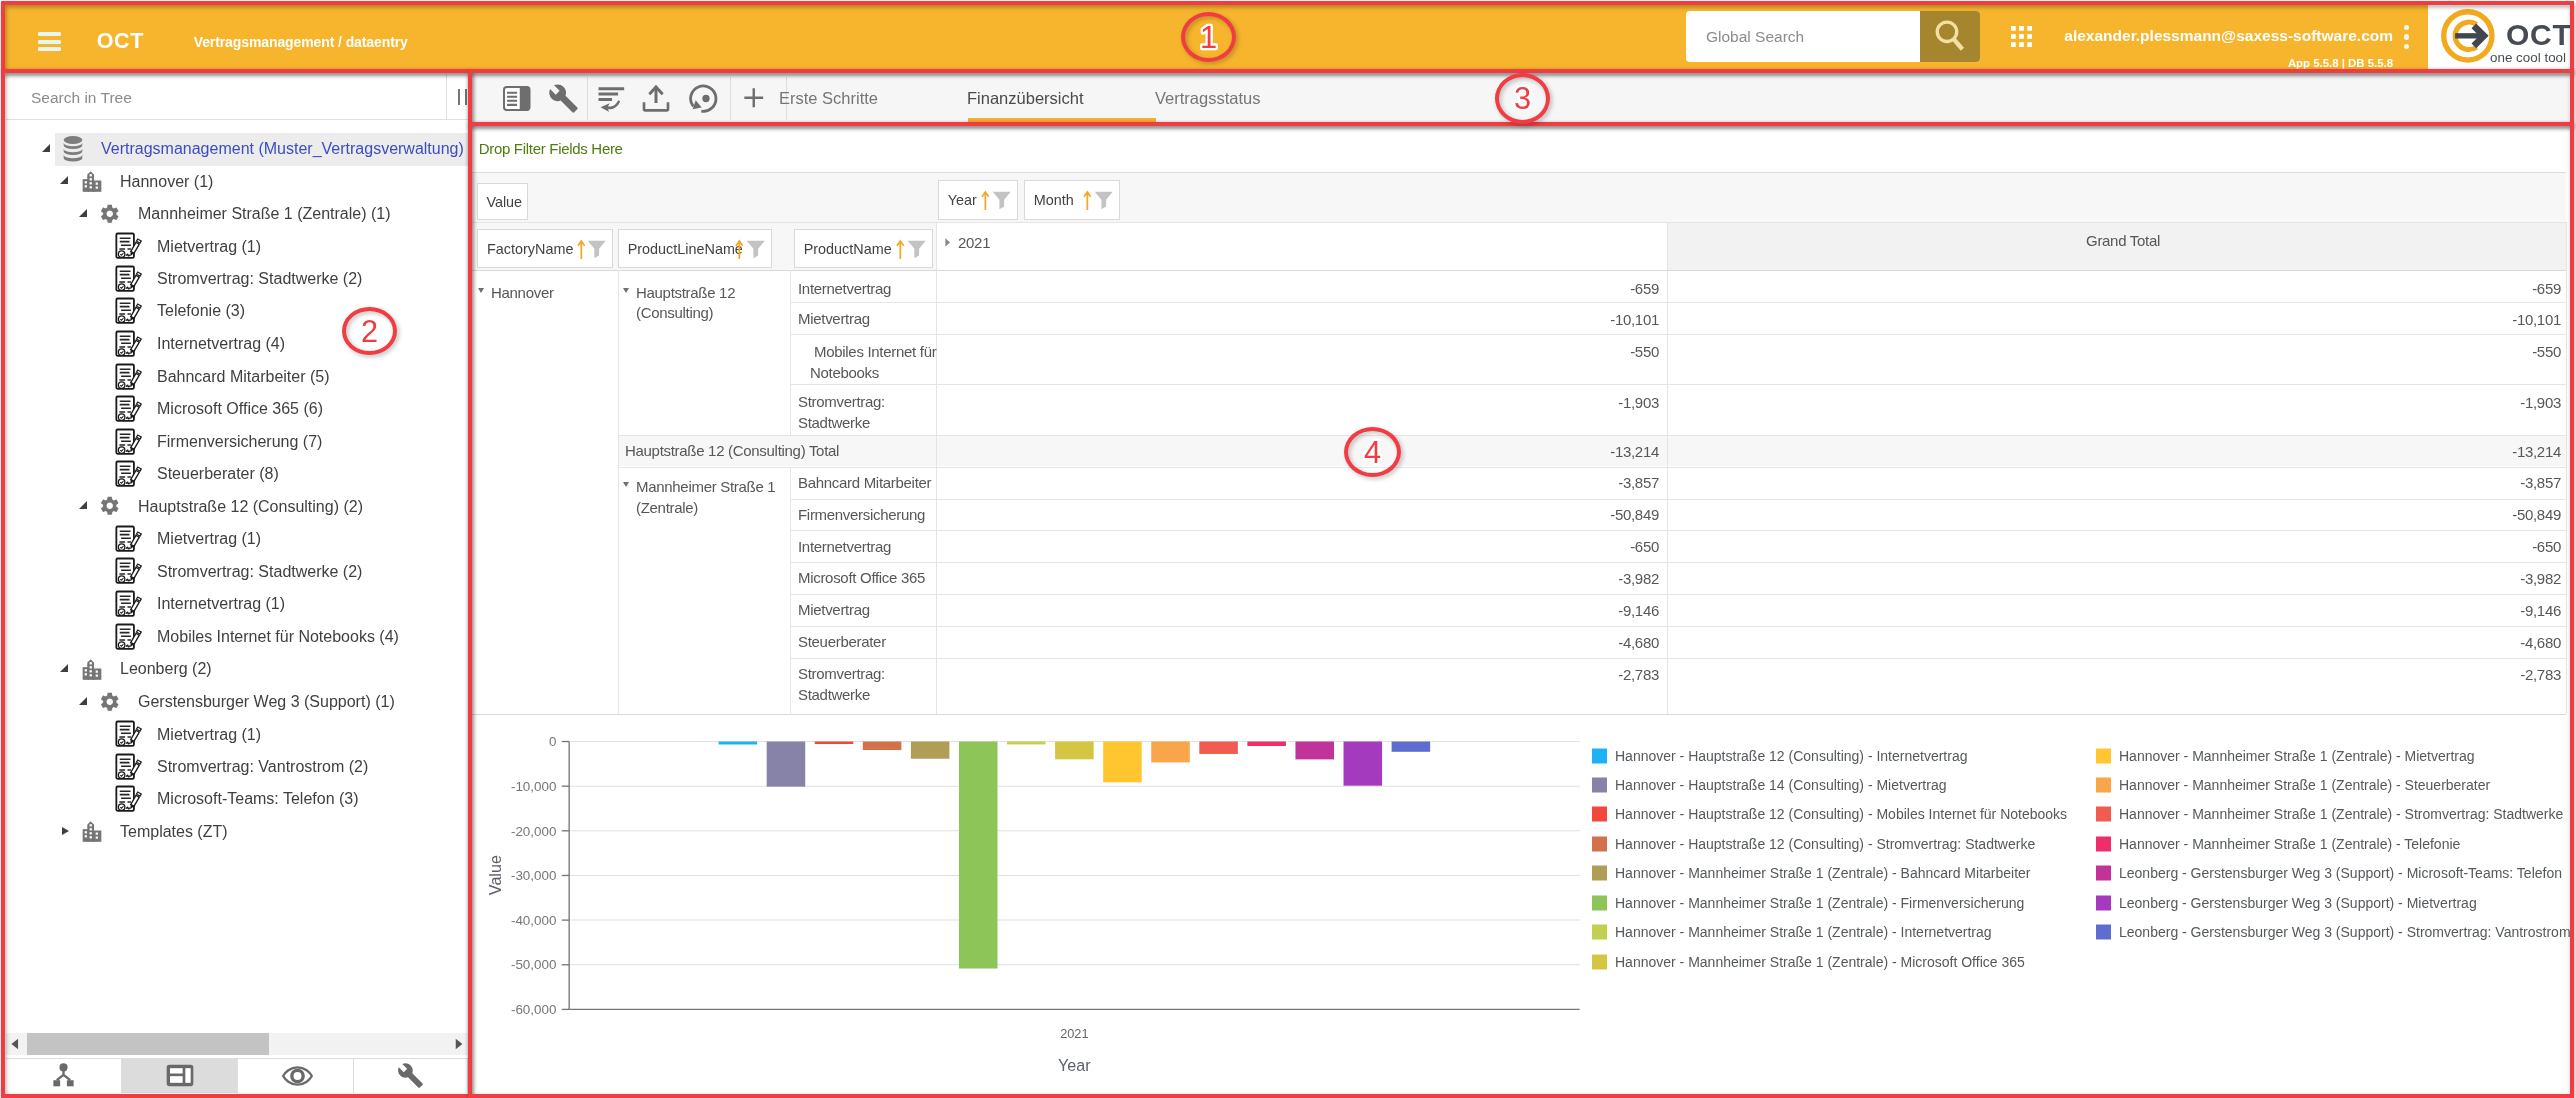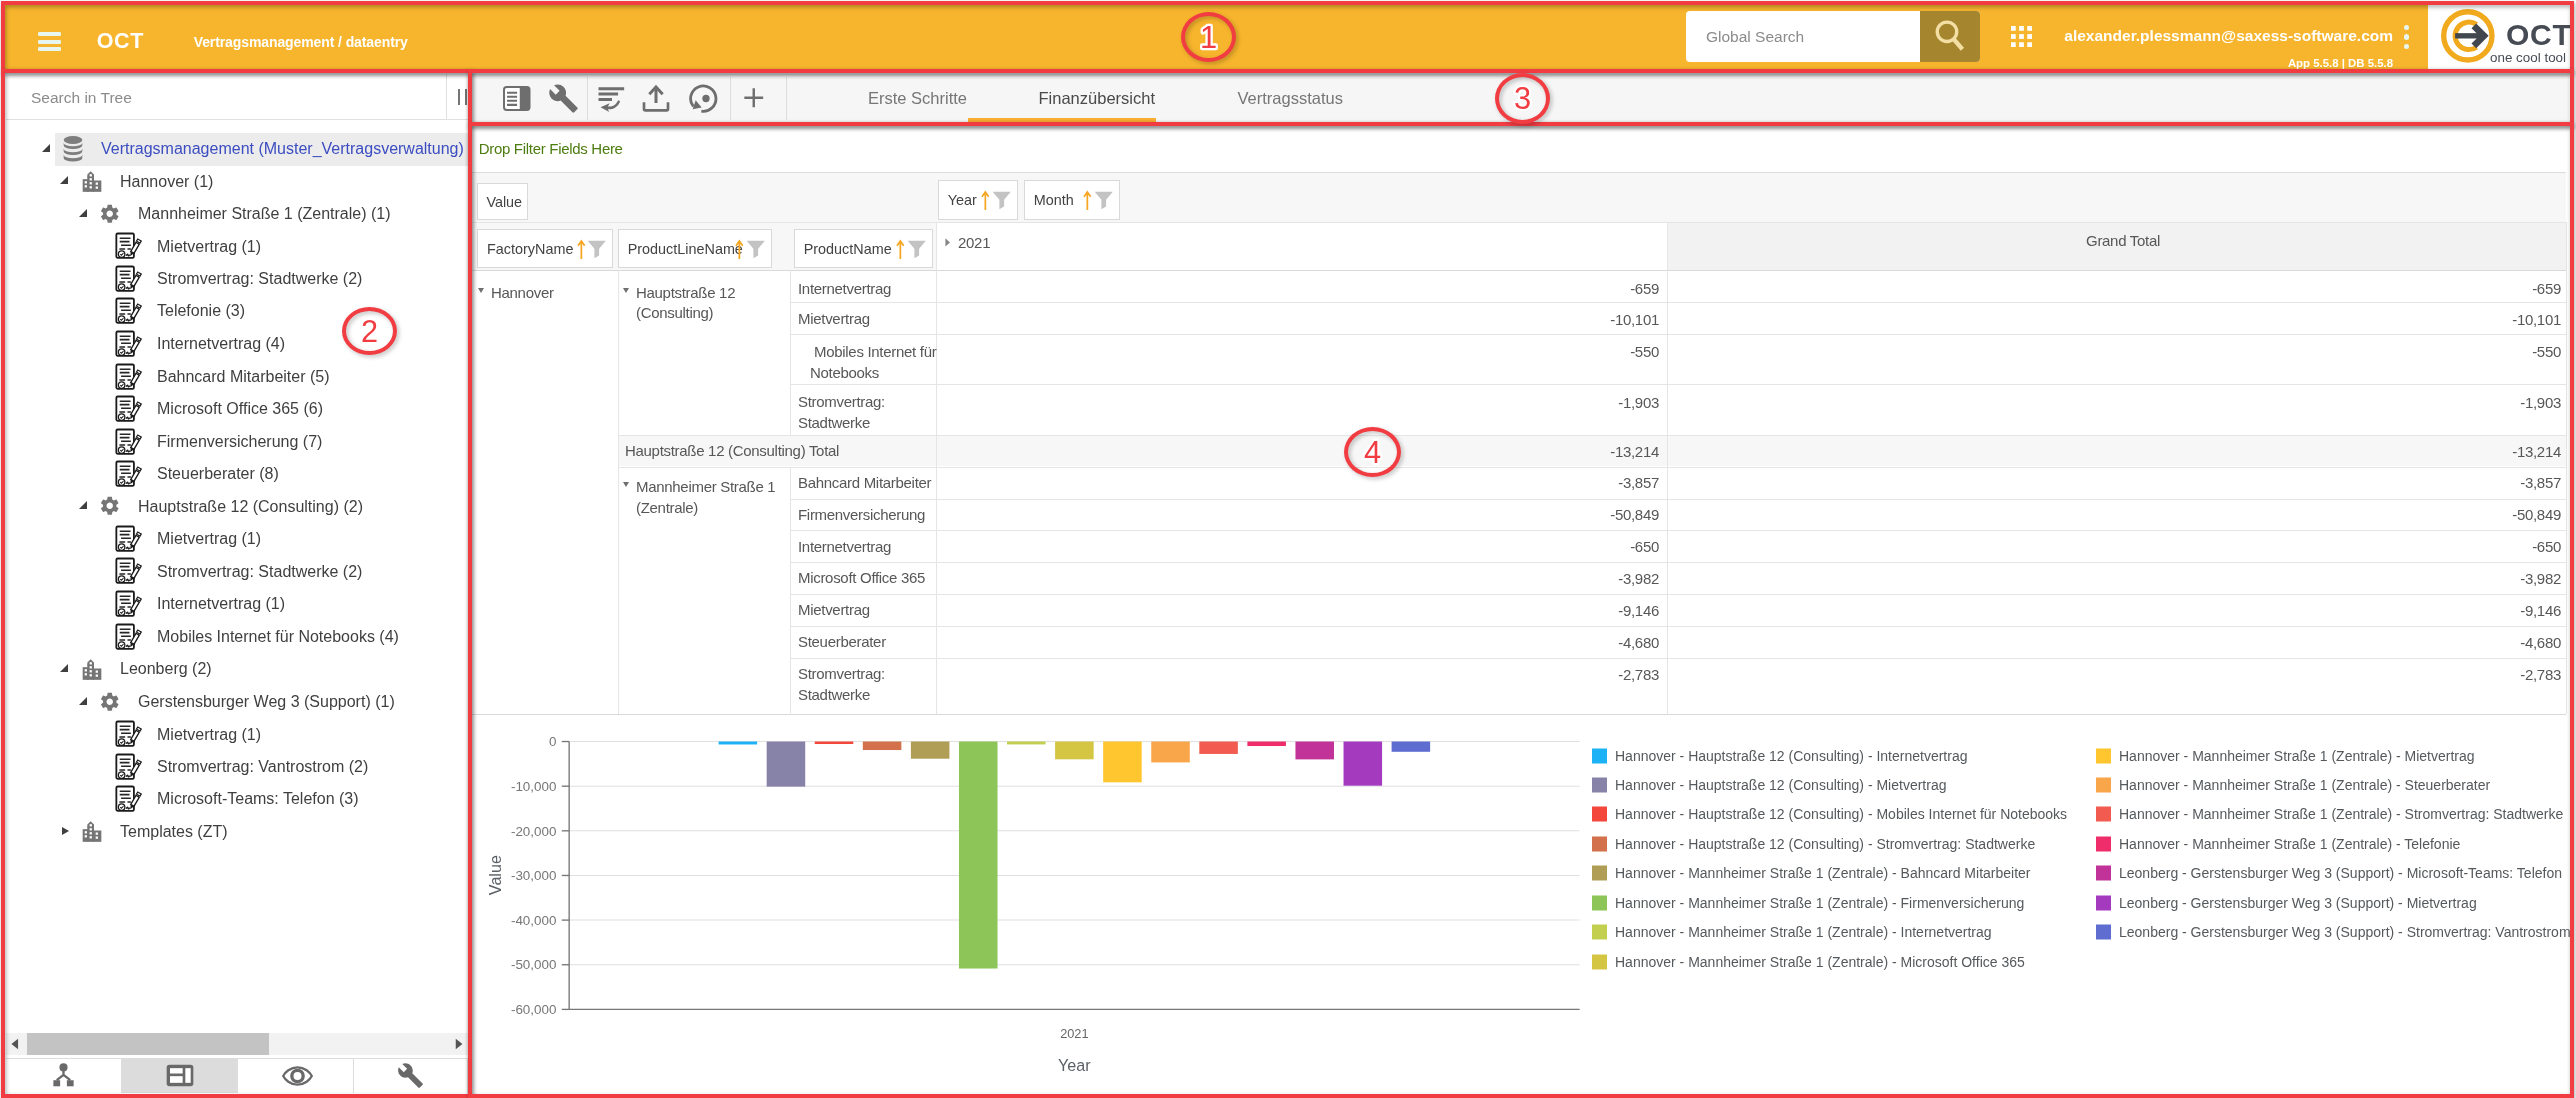--- a/index.html
+++ b/index.html
@@ -31,21 +31,21 @@
 .trow .lbl.blue { color:#3b4dc1; }
 .exp { position:absolute; width:0; height:0; border-bottom:8.7px solid #3f3f3f; border-left:8.7px solid transparent; }
 .expc { position:absolute; width:0; height:0; border-left:7.4px solid #3f3f3f; border-top:4.7px solid transparent; border-bottom:4.7px solid transparent; }
 .ticon { position:absolute; }
 #sbscroll { position:absolute; left:0px; top:959px; width:462px; height:22px; background:#f2f2f2; }
 #sbscroll .thumb { position:absolute; left:21px; top:0px; width:242px; height:22px; background:#c3c3c3; }
 #sbtabs { position:absolute; left:0px; top:984px; width:462px; height:34px; border-top:0.7px solid #ddd; }
 #sbtabs .cell { position:absolute; top:0; height:34px; border-right:0.7px solid #ddd; }
 #toolbar { position:absolute; left:472px; top:74px; width:2097px; height:48px; background:#f6f6f6; }
 #toolbar .sep { position:absolute; top:2.7px; width:0.7px; height:43px; background:#dcdcdc; }
-.tab { position:absolute; top:0; width:188px; height:52px; font-size:16.5px; color:#767676; text-align:right; line-height:48px; }
+.tab { position:absolute; top:0; width:188px; height:52px; font-size:16.5px; color:#767676; text-align:left; line-height:48px; }
 .tab.active { color:#4a4a4a; }
 #tabline { position:absolute; left:968px; top:118px; width:188px; height:6px; background:#fbad33; }
 #main { position:absolute; left:472px; top:127px; width:2097px; height:965px; background:#fff; }
 .pvtxt { position:absolute; font-size:15px; letter-spacing:-0.3px; color:#575757; white-space:nowrap; }
 .pvval { position:absolute; font-size:15px; letter-spacing:-0.3px; color:#575757; white-space:nowrap; transform:translate(-100%,-50%); }
 .hline { position:absolute; height:0.7px; background:#e5e5e5; }
 .vline { position:absolute; width:0.7px; background:#e5e5e5; }
 .pvbtn { position:absolute; background:#fff; border:0.7px solid #d9d9d9; font-size:14.4px; color:#424242; }
 .pvbtn span { position:absolute; top:50%; transform:translateY(-50%); }
 .rh-tri { position:absolute; width:0; height:0; border-top:5.4px solid #6f6f6f; border-left:3.4px solid transparent; border-right:3.4px solid transparent; }
@@ -680,21 +680,21 @@
 <text x="896" y="531" font-size="24" fill="#5b6167" text-anchor="middle">Year</text>
 <text x="42" y="240" font-size="24" fill="#5b6167" text-anchor="middle" transform="rotate(-90 42 240)">Value</text>
   </svg>
 <div id="legend">
     <div class="leg" style="left:1592px;top:741px;height:30px">
       <div class="sw" style="background:#1db2f5"></div>
       <div class="lt">Hannover - Hauptstraße 12 (Consulting) - Internetvertrag</div>
     </div>
 <div class="leg" style="left:1592px;top:770px;height:30px">
       <div class="sw" style="background:#8782a8"></div>
-      <div class="lt">Hannover - Hauptstraße 12 (Consulting) - Mietvertrag</div>
+      <div class="lt">Hannover - Hauptstraße 14 (Consulting) - Mietvertrag</div>
     </div>
 <div class="leg" style="left:1592px;top:799px;height:30px">
       <div class="sw" style="background:#f4473c"></div>
       <div class="lt">Hannover - Hauptstraße 12 (Consulting) - Mobiles Internet für Notebooks</div>
     </div>
 <div class="leg" style="left:1592px;top:829px;height:30px">
       <div class="sw" style="background:#d2714b"></div>
       <div class="lt">Hannover - Hauptstraße 12 (Consulting) - Stromvertrag: Stadtwerke</div>
     </div>
 <div class="leg" style="left:1592px;top:858px;height:30px">

